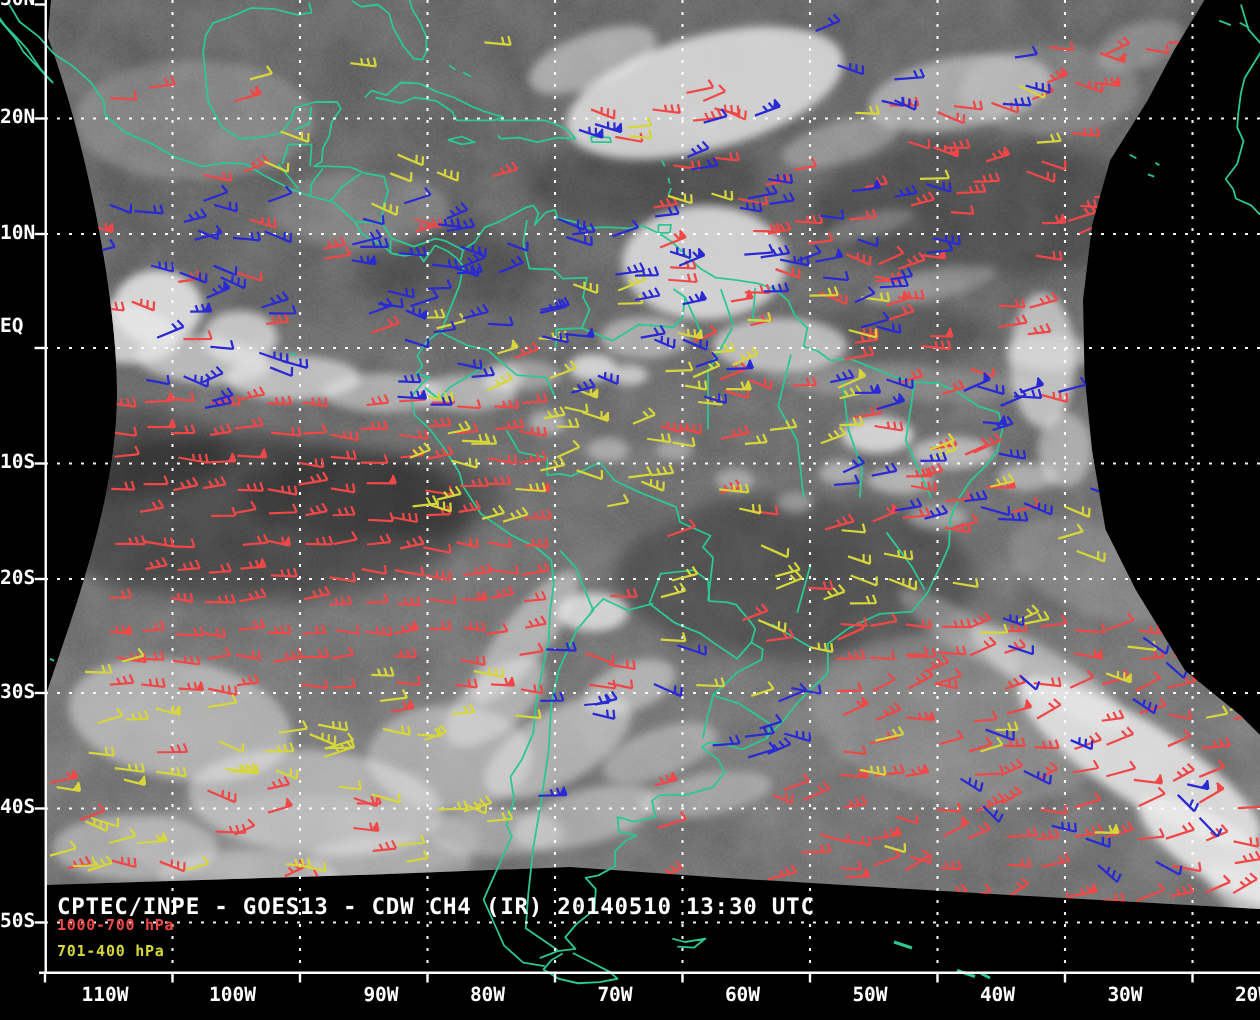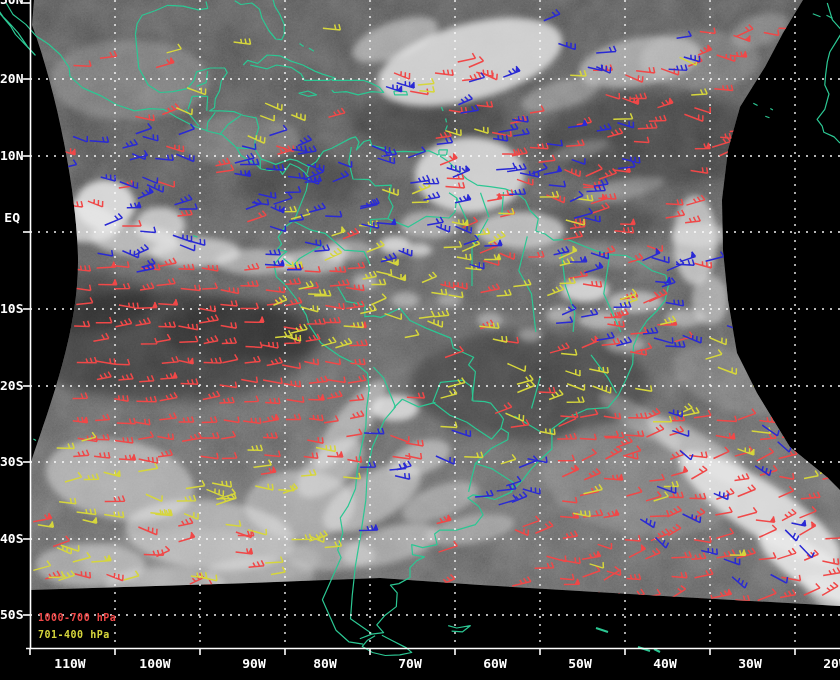--- a/index.html
+++ b/index.html
@@ -1,21 +1,21 @@
 <!DOCTYPE html>
 <html><head>
 <meta charset="utf-8">
 <style>
   html,body{margin:0;padding:0;background:#111;}
   #app{position:relative;width:840px;height:680px;background:#000;overflow:hidden;
        font-family:"DejaVu Sans Mono","Liberation Mono",monospace;}
   #map-svg{position:absolute;left:0;top:0;}
   .axlab{position:absolute;color:#fff;font-size:13px;font-weight:bold;line-height:14px;
          text-shadow:0 0 1px #000;}
-  .latlab{width:20px;text-align:right;left:0;}
+  .latlab{width:20px;left:0;}
   .lonlab{width:44px;text-align:center;top:657px;margin-left:40px;}
   #title{position:absolute;left:38px;top:595px;color:#fff;font-size:15px;font-weight:bold;
          letter-spacing:0.5px;white-space:nowrap;}
   .legend-row{position:absolute;left:38px;font-size:10px;font-weight:bold;letter-spacing:0.5px;
          white-space:nowrap;}
 </style>
 </head>
 <body>
 
 <div id="app">
@@ -1126,17 +1126,18 @@
   <div class="axlab lonlab" style="left:93px">100W</div>
   <div class="axlab lonlab" style="left:192px">90W</div>
   <div class="axlab lonlab" style="left:263px">80W</div>
   <div class="axlab lonlab" style="left:348px">70W</div>
   <div class="axlab lonlab" style="left:433px">60W</div>
   <div class="axlab lonlab" style="left:518px">50W</div>
   <div class="axlab lonlab" style="left:603px">40W</div>
   <div class="axlab lonlab" style="left:688px">30W</div>
   <div class="axlab lonlab" style="left:773px">20W</div>
 
+  <div id="title">CPTEC/INPE - GOES13 - CDW CH4 (IR) 20140510 13:30 UTC</div>
 
   <div class="legend-row" style="top: 612px; color: rgb(240, 72, 72);">1000-700 hPa</div>
   <div class="legend-row" style="top: 629px; color: rgb(214, 214, 60);">701-400 hPa</div>
   <div class="legend-row" style="top: 681px; color: rgb(42, 42, 212);">401-100 hPa</div>
 </div>
 
 </body></html>

